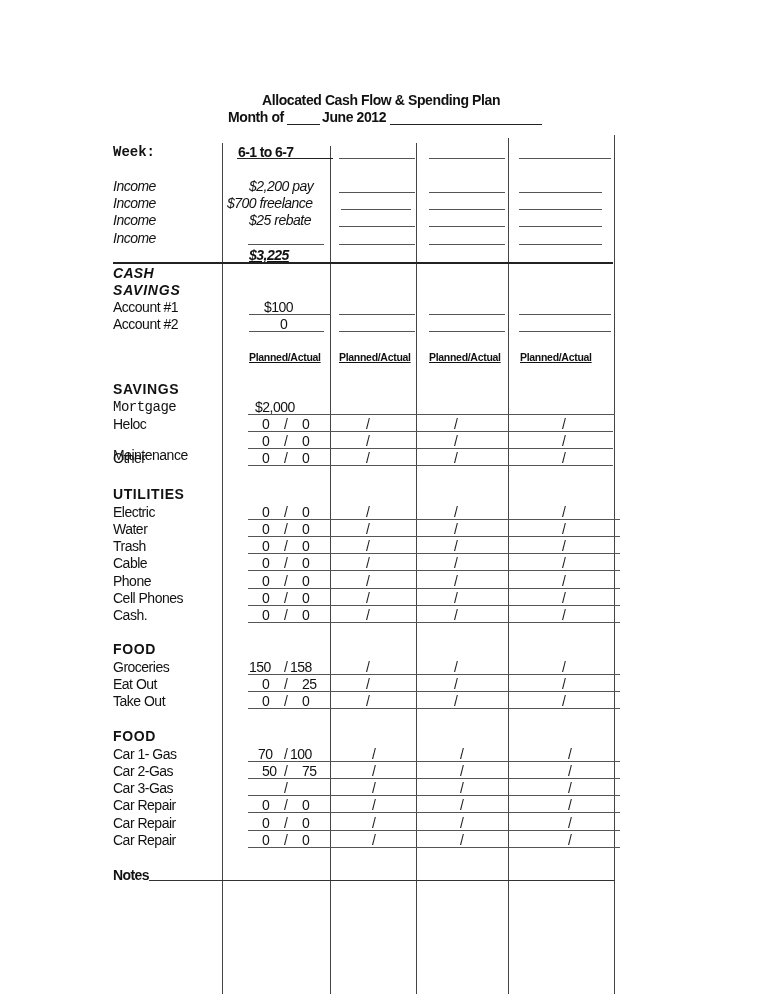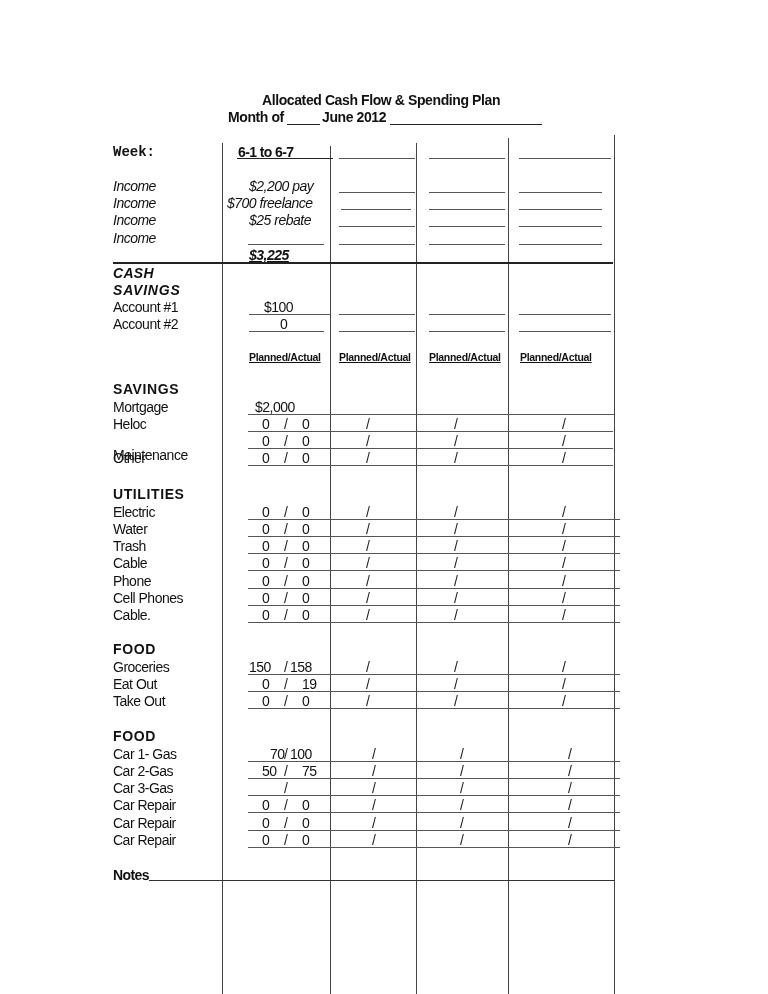--- a/index.html
+++ b/index.html
@@ -80,21 +80,21 @@
 <div class="hline" style="left:429px; top:331px; width:76px;"></div>
 <div class="hline" style="left:519px; top:331px; width:92px;"></div>
 
 <div class="abs pa" style="left:249px; top:351px;">Planned/Actual</div>
 <div class="abs pa" style="left:339px; top:351px;">Planned/Actual</div>
 <div class="abs pa" style="left:429px; top:351px;">Planned/Actual</div>
 <div class="abs pa" style="left:520px; top:351px;">Planned/Actual</div>
 
 <div id="sections">
     <div class="abs head" style="top: 381px;">SAVINGS</div>
-    <div class="abs lbl" style="top: 398.5px;">Mortgage</div>
+    <div class="abs lbl" style="top: 398.5px; font-family: Liberation Mono, monospace;">Mortgage</div>
     <div class="abs val" style="left: 255px; top: 398.5px;">$2,000</div>
     <div class="hline" style="left: 248px; top: 414px; width: 367px;"></div>
     <div class="abs lbl" style="top: 415.8px;">Heloc</div>
     <div class="abs val" style="left: 262px; top: 415.8px;">0</div>
     <div class="slash" style="left: 284px; top: 415.8px;">/</div>
     <div class="abs val" style="left: 302px; top: 415.8px;">0</div>
     <div class="hline" style="left: 248px; top: 431px; width: 365px;"></div>
     <div class="slash" style="left: 366px; top: 415.8px;">/</div>
     <div class="slash" style="left: 454px; top: 415.8px;">/</div>
     <div class="slash" style="left: 562px; top: 415.8px;">/</div>
@@ -156,56 +156,56 @@
     <div class="slash" style="left: 454px; top: 572.7px;">/</div>
     <div class="slash" style="left: 562px; top: 572.7px;">/</div>
     <div class="abs lbl" style="top: 590px;">Cell Phones</div>
     <div class="abs val" style="left: 262px; top: 590px;">0</div>
     <div class="slash" style="left: 284px; top: 590px;">/</div>
     <div class="abs val" style="left: 302px; top: 590px;">0</div>
     <div class="hline" style="left: 248px; top: 605px; width: 372px;"></div>
     <div class="slash" style="left: 366px; top: 590px;">/</div>
     <div class="slash" style="left: 454px; top: 590px;">/</div>
     <div class="slash" style="left: 562px; top: 590px;">/</div>
-    <div class="abs lbl" style="top: 607.3px;">Cable.</div>
+    <div class="abs lbl" style="top: 607.3px;">Cash.</div>
     <div class="abs val" style="left: 262px; top: 607.3px;">0</div>
     <div class="slash" style="left: 284px; top: 607.3px;">/</div>
     <div class="abs val" style="left: 302px; top: 607.3px;">0</div>
     <div class="hline" style="left: 248px; top: 622px; width: 372px;"></div>
     <div class="slash" style="left: 366px; top: 607.3px;">/</div>
     <div class="slash" style="left: 454px; top: 607.3px;">/</div>
     <div class="slash" style="left: 562px; top: 607.3px;">/</div>
     <div class="abs head" style="top: 641px;">FOOD</div>
     <div class="abs lbl" style="top: 658.5px;">Groceries</div>
     <div class="abs val" style="left: 249px; top: 658.5px;">150</div>
     <div class="slash" style="left: 284px; top: 658.5px;">/</div>
     <div class="abs val" style="left: 290px; top: 658.5px;">158</div>
     <div class="hline" style="left: 248px; top: 674px; width: 372px;"></div>
     <div class="slash" style="left: 366px; top: 658.5px;">/</div>
     <div class="slash" style="left: 454px; top: 658.5px;">/</div>
     <div class="slash" style="left: 562px; top: 658.5px;">/</div>
     <div class="abs lbl" style="top: 675.8px;">Eat Out</div>
     <div class="abs val" style="left: 262px; top: 675.8px;">0</div>
     <div class="slash" style="left: 284px; top: 675.8px;">/</div>
-    <div class="abs val" style="left: 302px; top: 675.8px;">19</div>
+    <div class="abs val" style="left: 302px; top: 675.8px;">25</div>
     <div class="hline" style="left: 248px; top: 691px; width: 372px;"></div>
     <div class="slash" style="left: 366px; top: 675.8px;">/</div>
     <div class="slash" style="left: 454px; top: 675.8px;">/</div>
     <div class="slash" style="left: 562px; top: 675.8px;">/</div>
     <div class="abs lbl" style="top: 693.1px;">Take Out</div>
     <div class="abs val" style="left: 262px; top: 693.1px;">0</div>
     <div class="slash" style="left: 284px; top: 693.1px;">/</div>
     <div class="abs val" style="left: 302px; top: 693.1px;">0</div>
     <div class="hline" style="left: 248px; top: 708px; width: 372px;"></div>
     <div class="slash" style="left: 366px; top: 693.1px;">/</div>
     <div class="slash" style="left: 454px; top: 693.1px;">/</div>
     <div class="slash" style="left: 562px; top: 693.1px;">/</div>
     <div class="abs head" style="top: 728px;">FOOD</div>
     <div class="abs lbl" style="top: 745.5px;">Car 1- Gas</div>
-    <div class="abs val" style="left: 270px; top: 745.5px;">70</div>
+    <div class="abs val" style="left: 258px; top: 745.5px;">70</div>
     <div class="slash" style="left: 284px; top: 745.5px;">/</div>
     <div class="abs val" style="left: 290px; top: 745.5px;">100</div>
     <div class="hline" style="left: 248px; top: 761px; width: 372px;"></div>
     <div class="slash" style="left: 372px; top: 745.5px;">/</div>
     <div class="slash" style="left: 460px; top: 745.5px;">/</div>
     <div class="slash" style="left: 568px; top: 745.5px;">/</div>
     <div class="abs lbl" style="top: 762.8px;">Car 2-Gas</div>
     <div class="abs val" style="left: 262px; top: 762.8px;">50</div>
     <div class="slash" style="left: 284px; top: 762.8px;">/</div>
     <div class="abs val" style="left: 302px; top: 762.8px;">75</div>

